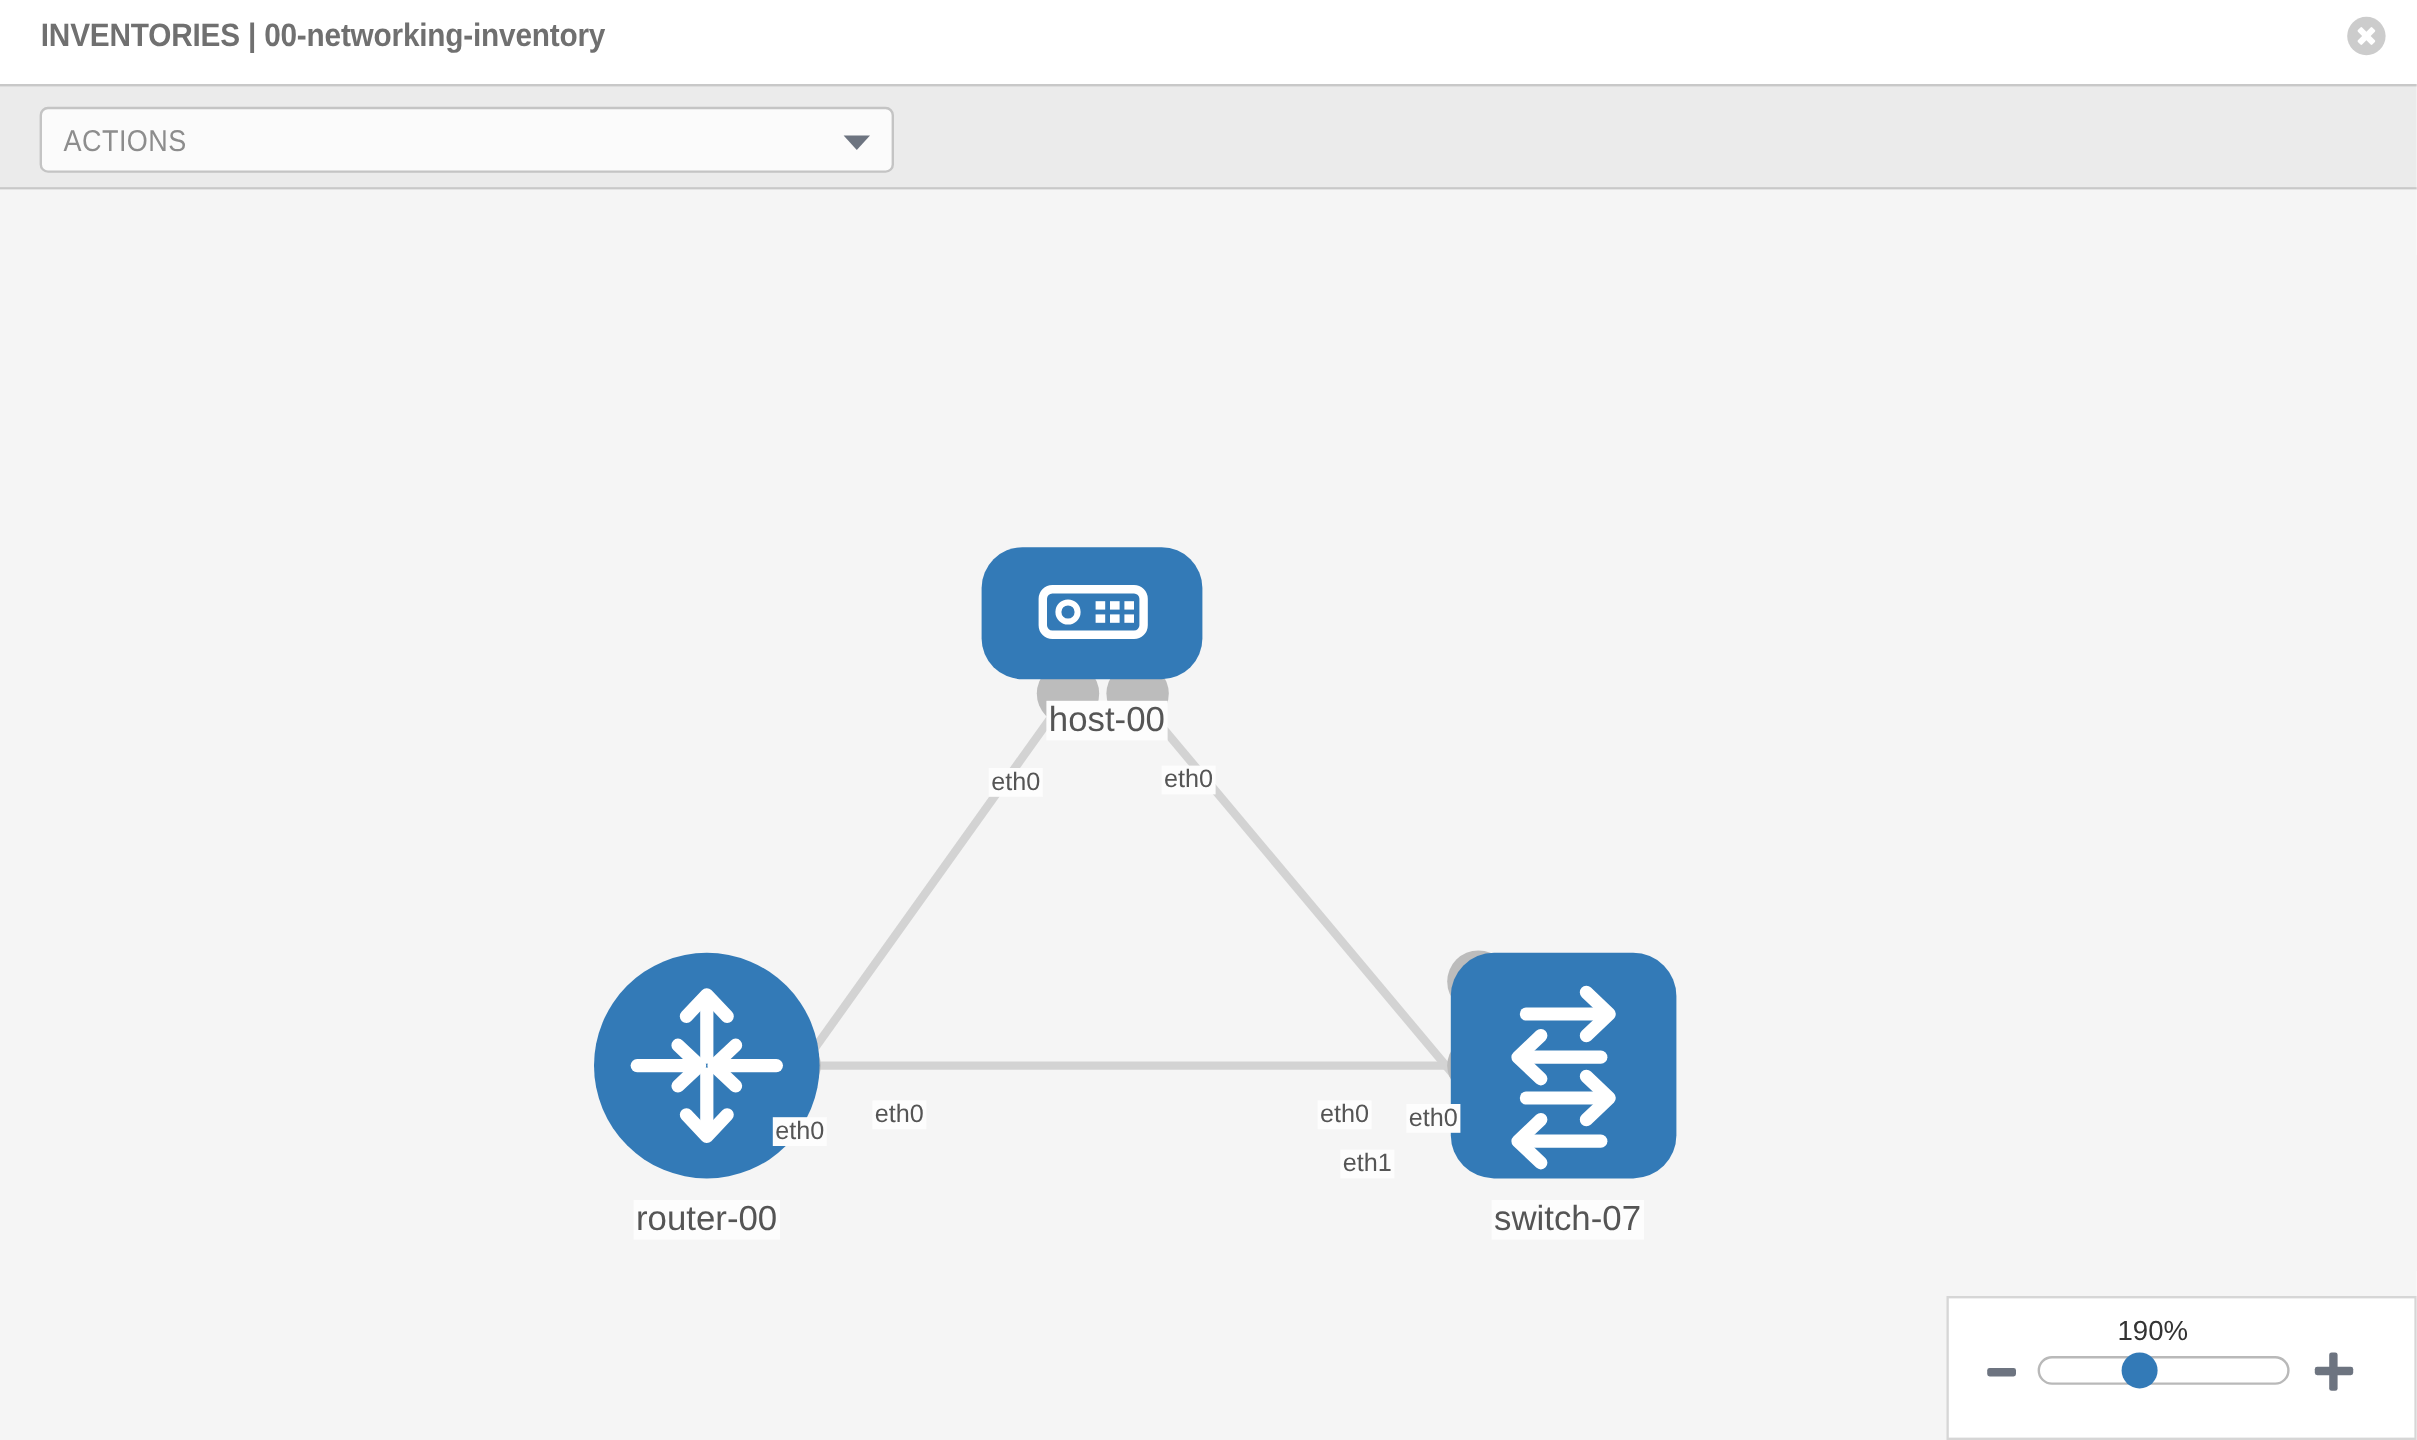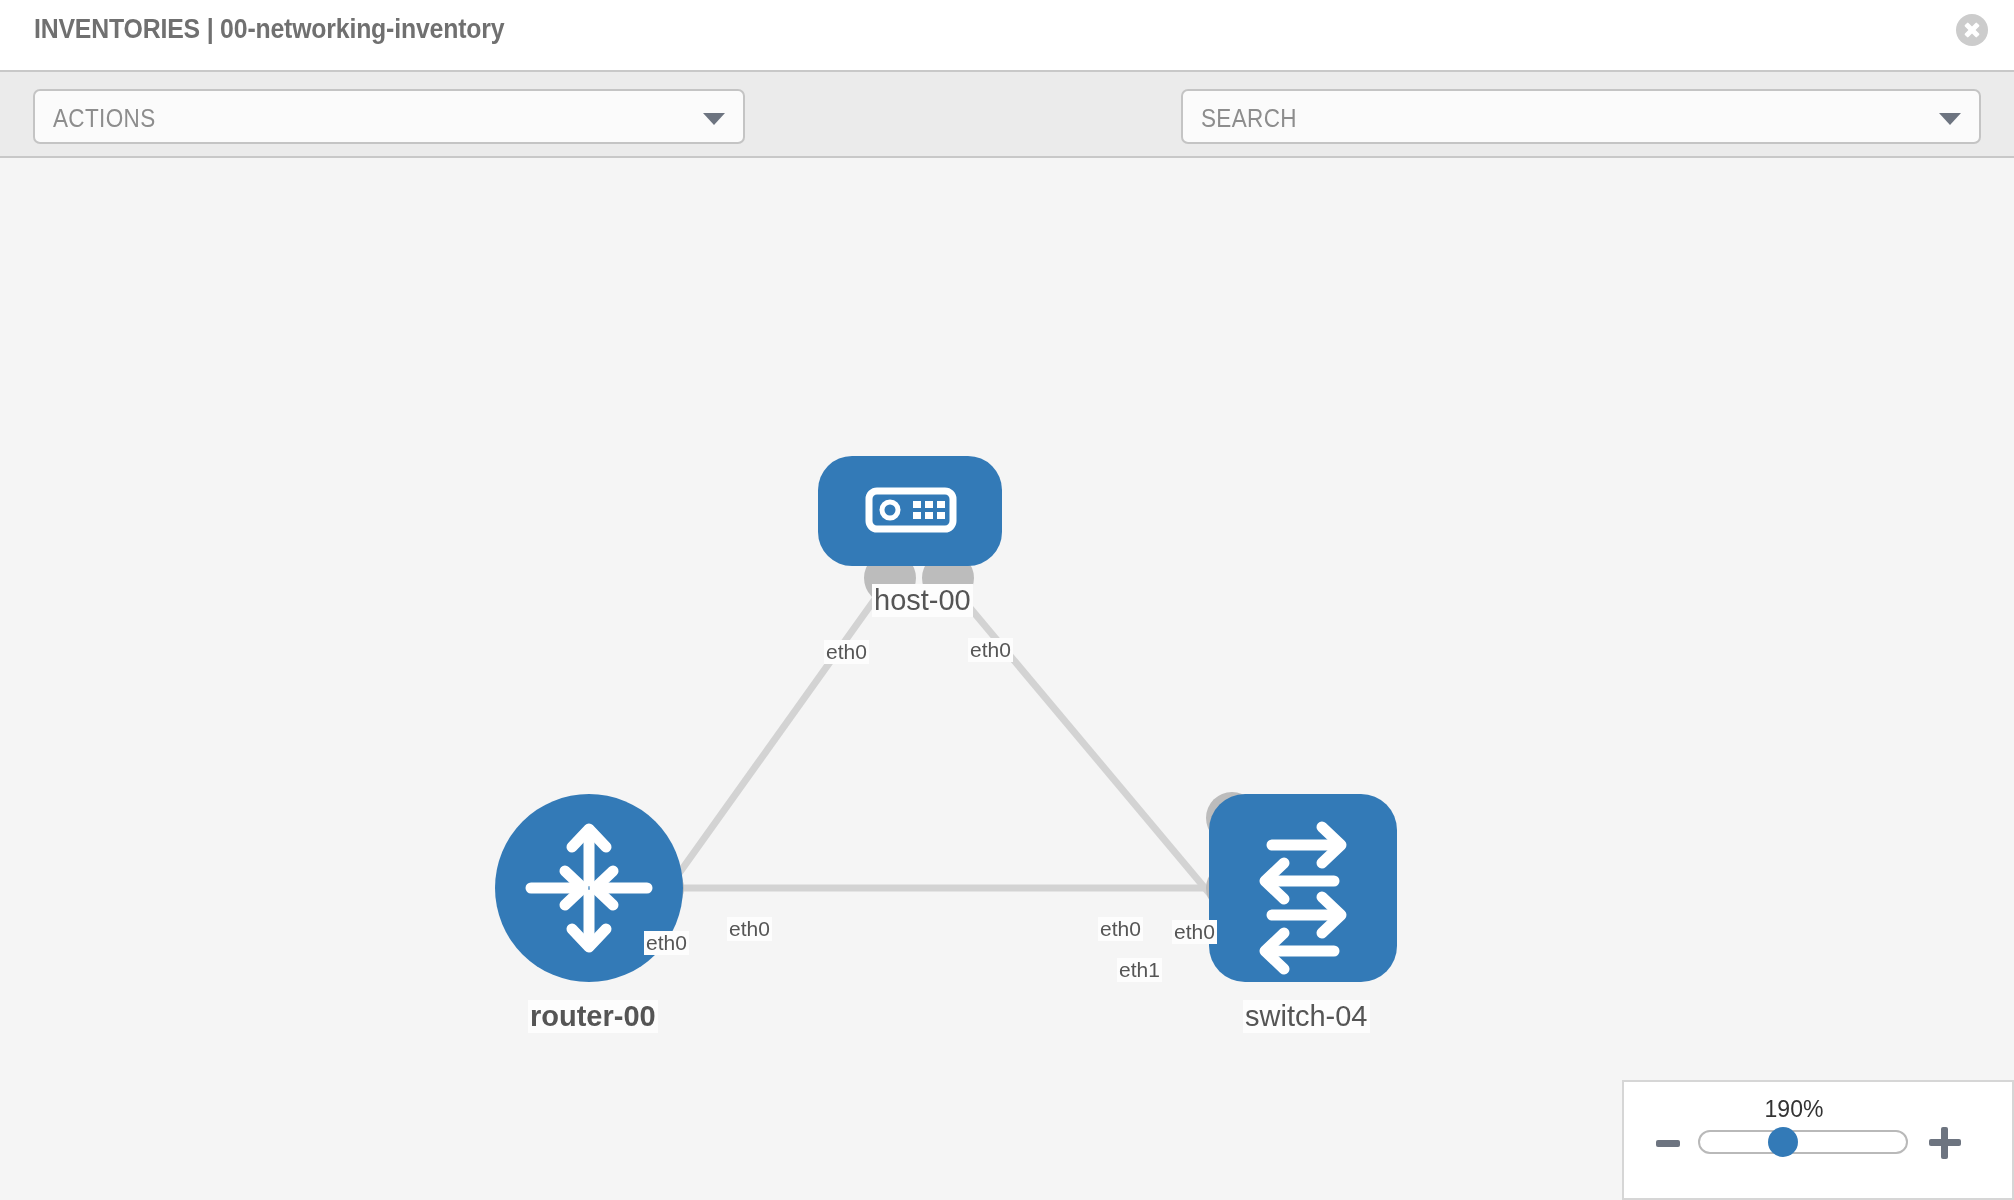--- a/index.html
+++ b/index.html
@@ -264,24 +264,20 @@
     </div>
     <div class="icon-btn" style="left:53px; top:-2px;">
       <svg width="46" height="46" viewBox="0 0 24 24" fill="none" stroke="#7b828e" stroke-width="2.6" stroke-linecap="round" stroke-linejoin="round">
         <circle cx="7.6" cy="8.2" r="4.3"></circle>
         <path d="M10.8 11.3L20 20.5"></path>
         <path d="M17.2 17.6l2.4-2.2"></path>
       </svg>
     </div>
   </div>
 
-  <div class="search-box">
-    <div class="label">SEARCH</div>
-    <div class="caret"></div>
-  </div>
 </div>
 
 <div class="canvas">
 
   <svg class="topology-svg" width="2014" height="1042">
 
     <g stroke="#d3d3d3" stroke-width="7">
       <line x1="890" y1="420" x2="660" y2="742"></line>
     </g>
     <g stroke="#d3d3d3" stroke-width="7">
@@ -350,22 +346,22 @@
 
   <div class="iface-label" style="left:824px; top:442px;">eth0</div>
   <div class="iface-label" style="left:968px; top:440px;">eth0</div>
   <div class="iface-label" style="left:644px; top:733px;">eth0</div>
   <div class="iface-label" style="left:1172px; top:722px;">eth0</div>
   <div class="iface-label" style="left:727px; top:719px;">eth0</div>
   <div class="iface-label" style="left:1098px; top:719px;">eth0</div>
   <div class="iface-label" style="left:1117px; top:760px;">eth1</div>
 
   <div class="node-label" style="left:872px; top:426px;">host-00</div>
-  <div class="node-label" style="left:528px; top:842px;font-weight:bold;">router-00</div>
-  <div class="node-label" style="left:1243px; top:842px;">switch-04</div>
+  <div class="node-label" style="left:528px; top:842px;">router-00</div>
+  <div class="node-label" style="left:1243px; top:842px;">switch-07</div>
 
 </div>
 
 <div class="zoom-panel">
   <div class="zoom-percent">190%</div>
   <div class="zoom-minus"></div>
   <div class="zoom-track"></div>
   <div class="zoom-thumb"></div>
   <div class="zoom-plus"></div>
 </div>

